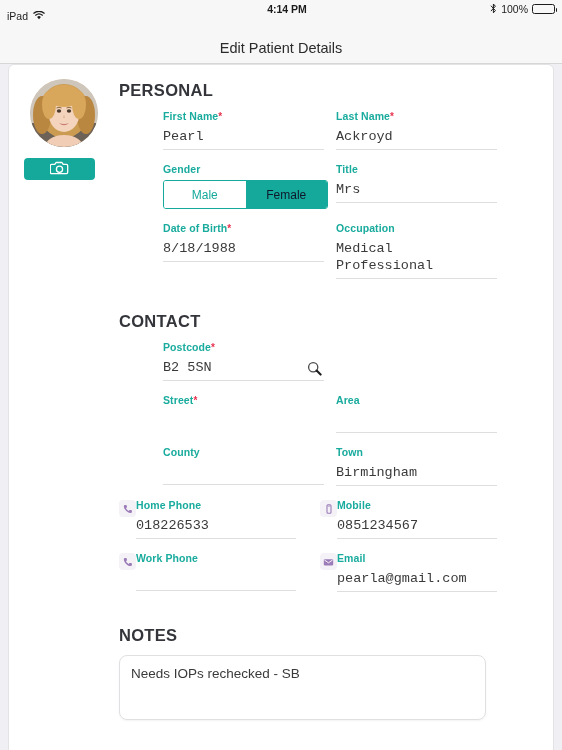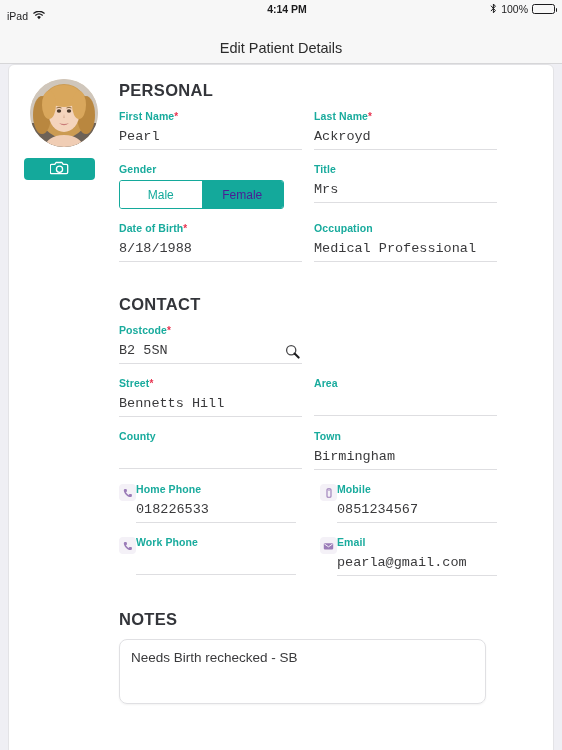--- a/index.html
+++ b/index.html
@@ -123,21 +123,21 @@
   .section-title {
     font-size: 16.5px;
     font-weight: bold;
     color: #33353a;
     letter-spacing: 0.3px;
     margin-bottom: 10px;
   }
   .section-title.contact { margin-top: 20px; }
   .section-title.notes { margin-top: 34px; }
 
-  .row { display: flex; gap: 12px; }
+  .row { display: flex; gap: 12px; margin-left: 44px; }
   .col { flex: 1; min-width: 0; }
   .col.half { max-width: 185px; }
 
   .field { margin-bottom: 13px; position: relative; }
   .field-label {
     font-size: 10.5px;
     color: #19ab9d;
     font-weight: bold;
     display: block;
     margin-bottom: 5px;
@@ -172,21 +172,21 @@
   .seg {
     flex: 1;
     font-size: 12px;
     display: flex; align-items: center; justify-content: center;
     cursor: pointer;
     background: #ffffff;
     color: #14a99b;
     border: none;
     font-family: "Liberation Sans", sans-serif;
   }
-  .seg.active { background: #14a99b; color: #4c1d95; }
+  .seg.active { background: #14a99b; color: #0f172a; }
 
   
   .search-icon-btn {
     position: absolute;
     right: 2px; bottom: 5px;
     background: none; border: none; cursor: pointer;
     line-height: 0;
   }
 
   
@@ -375,21 +375,20 @@
         </div>
         <div class="col half"></div>
       </div>
 
       <div class="row">
         <div class="col half">
           <div class="field">
             <label class="field-label">
               <span>Street</span><span class="req">*</span>
             </label>
-            <div class="field-value">Bennetts Hill</div>
           </div>
         </div>
         <div class="col half">
           <div class="field">
             <label class="field-label">Area</label>
             <div class="field-value"></div>
           </div>
         </div>
       </div>
 
@@ -454,17 +453,17 @@
             </svg>
           </span>
           <div class="field">
             <label class="field-label">Email</label>
             <div class="field-value">pearla@gmail.com</div>
           </div>
         </div>
       </div>
 
       <div class="section-title notes">NOTES</div>
-      <div class="notes-box">Needs Birth rechecked - SB</div>
+      <div class="notes-box">Needs IOPs rechecked - SB</div>
 
     </div>
   </div>
 </div>
 
 </body></html>

